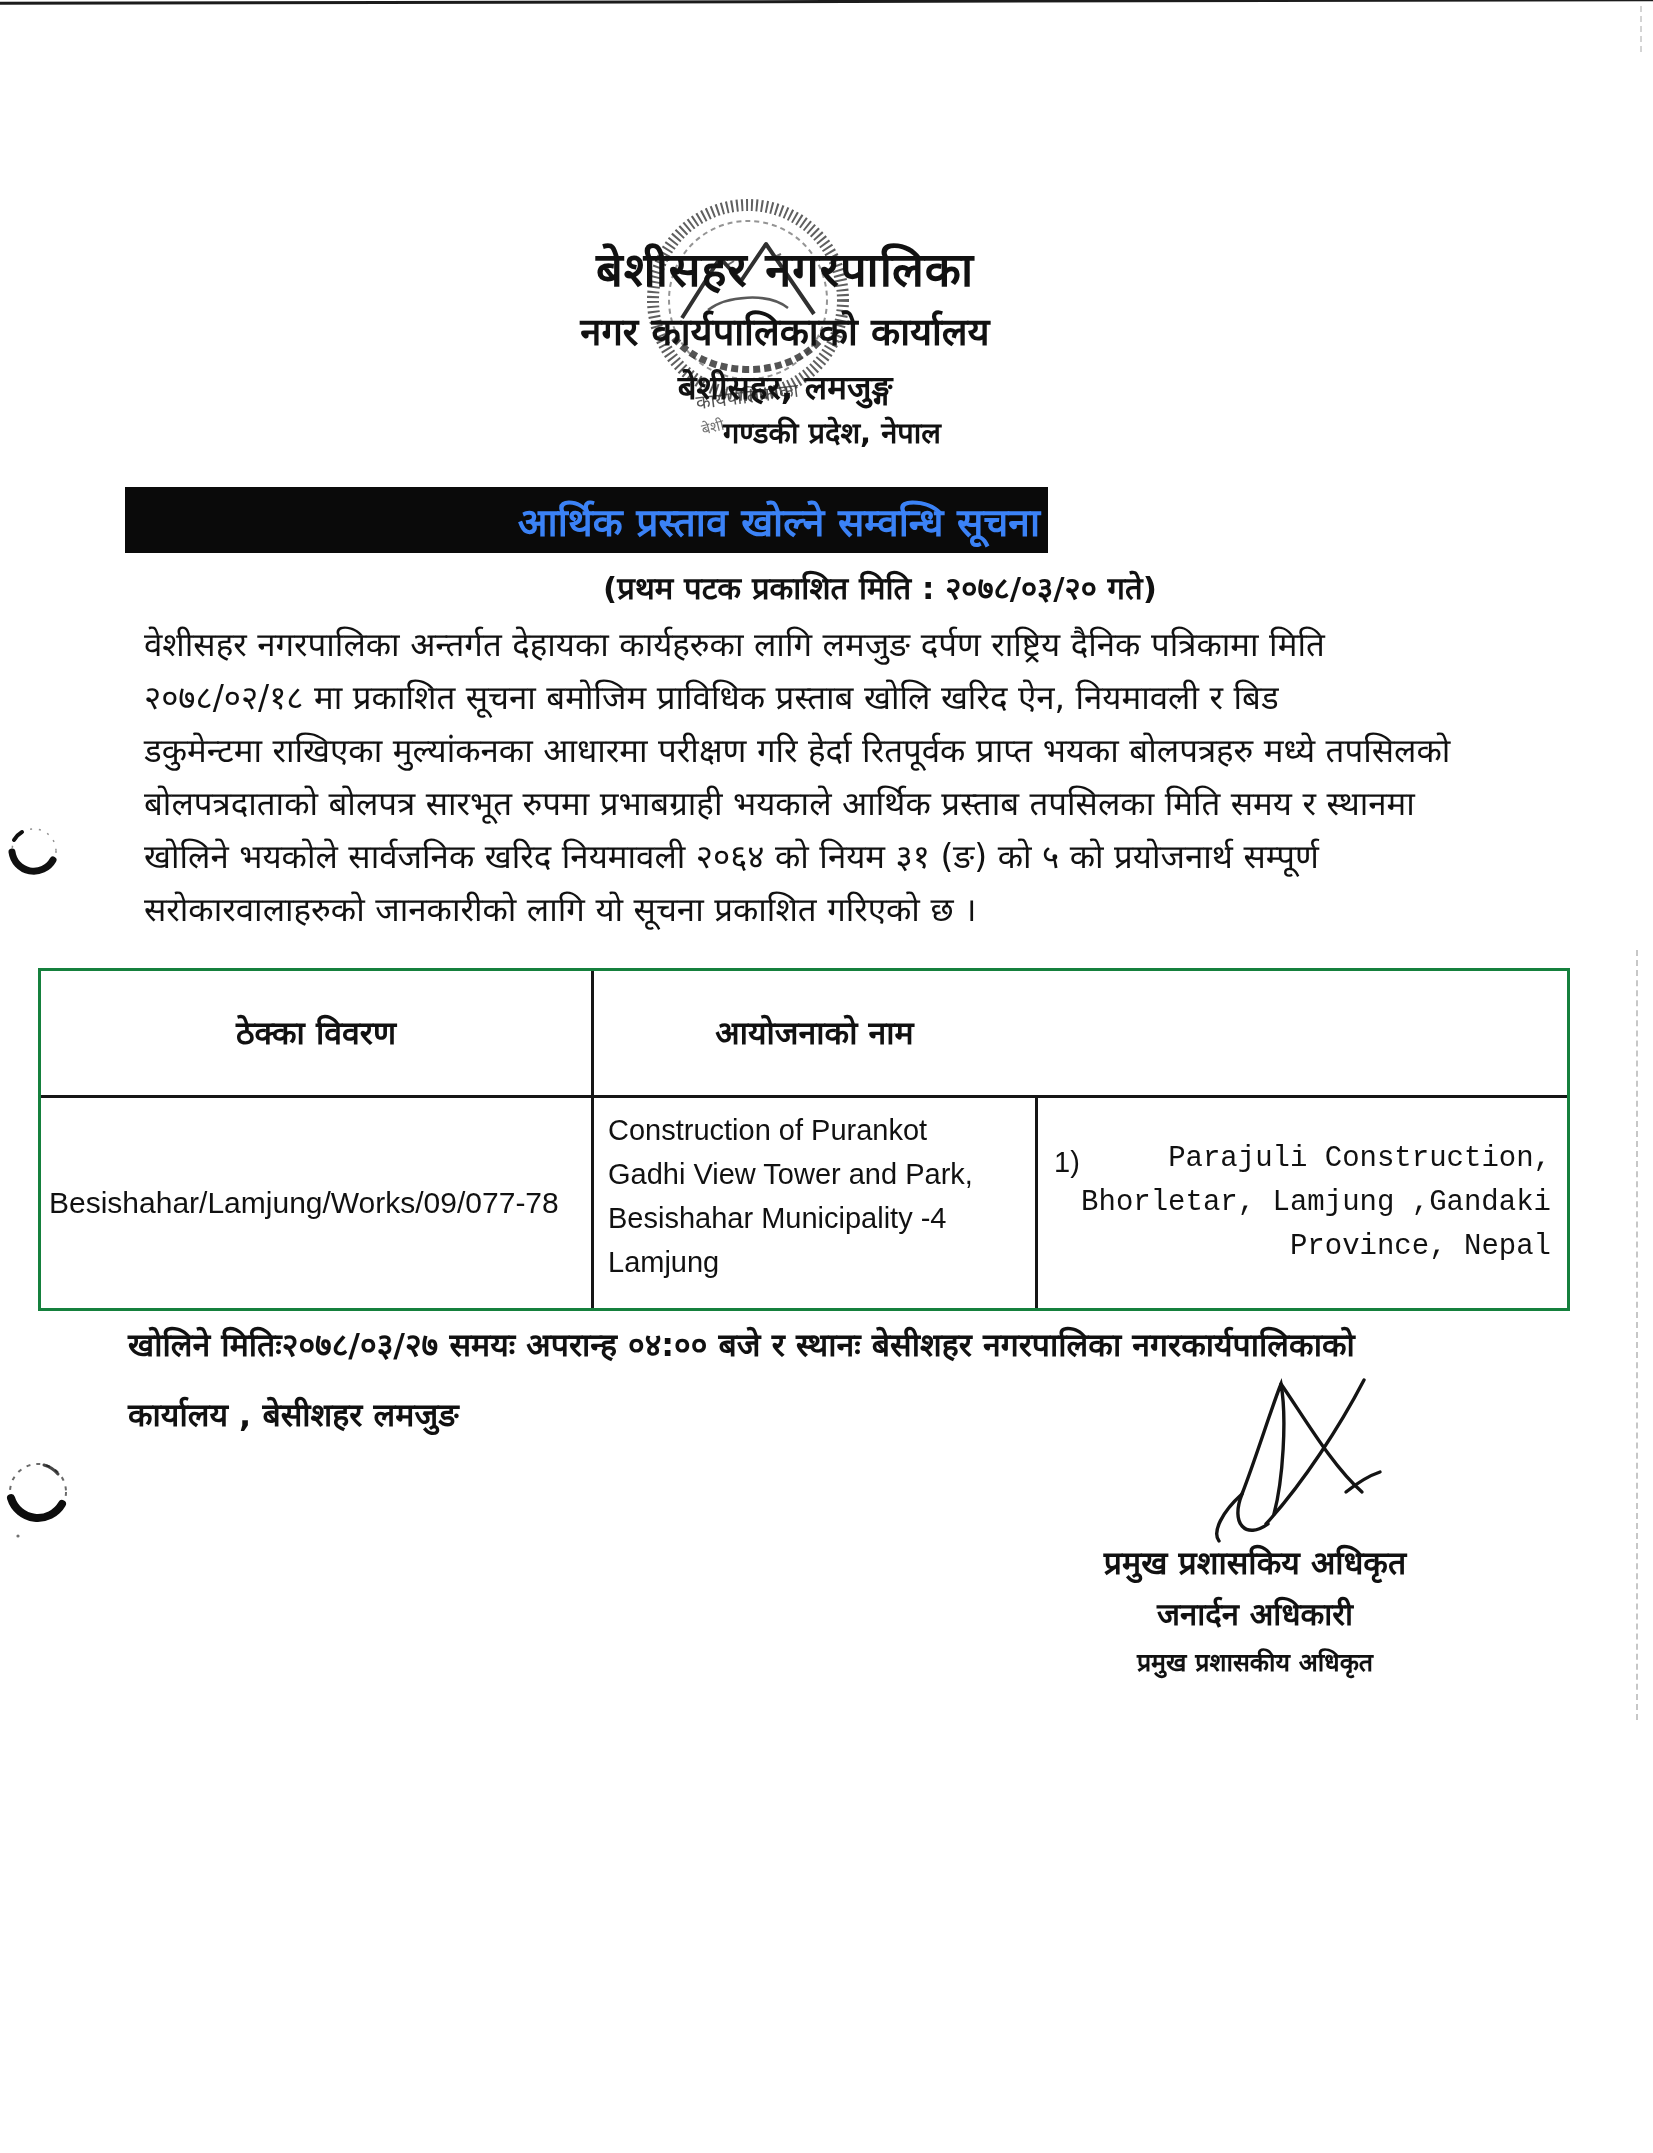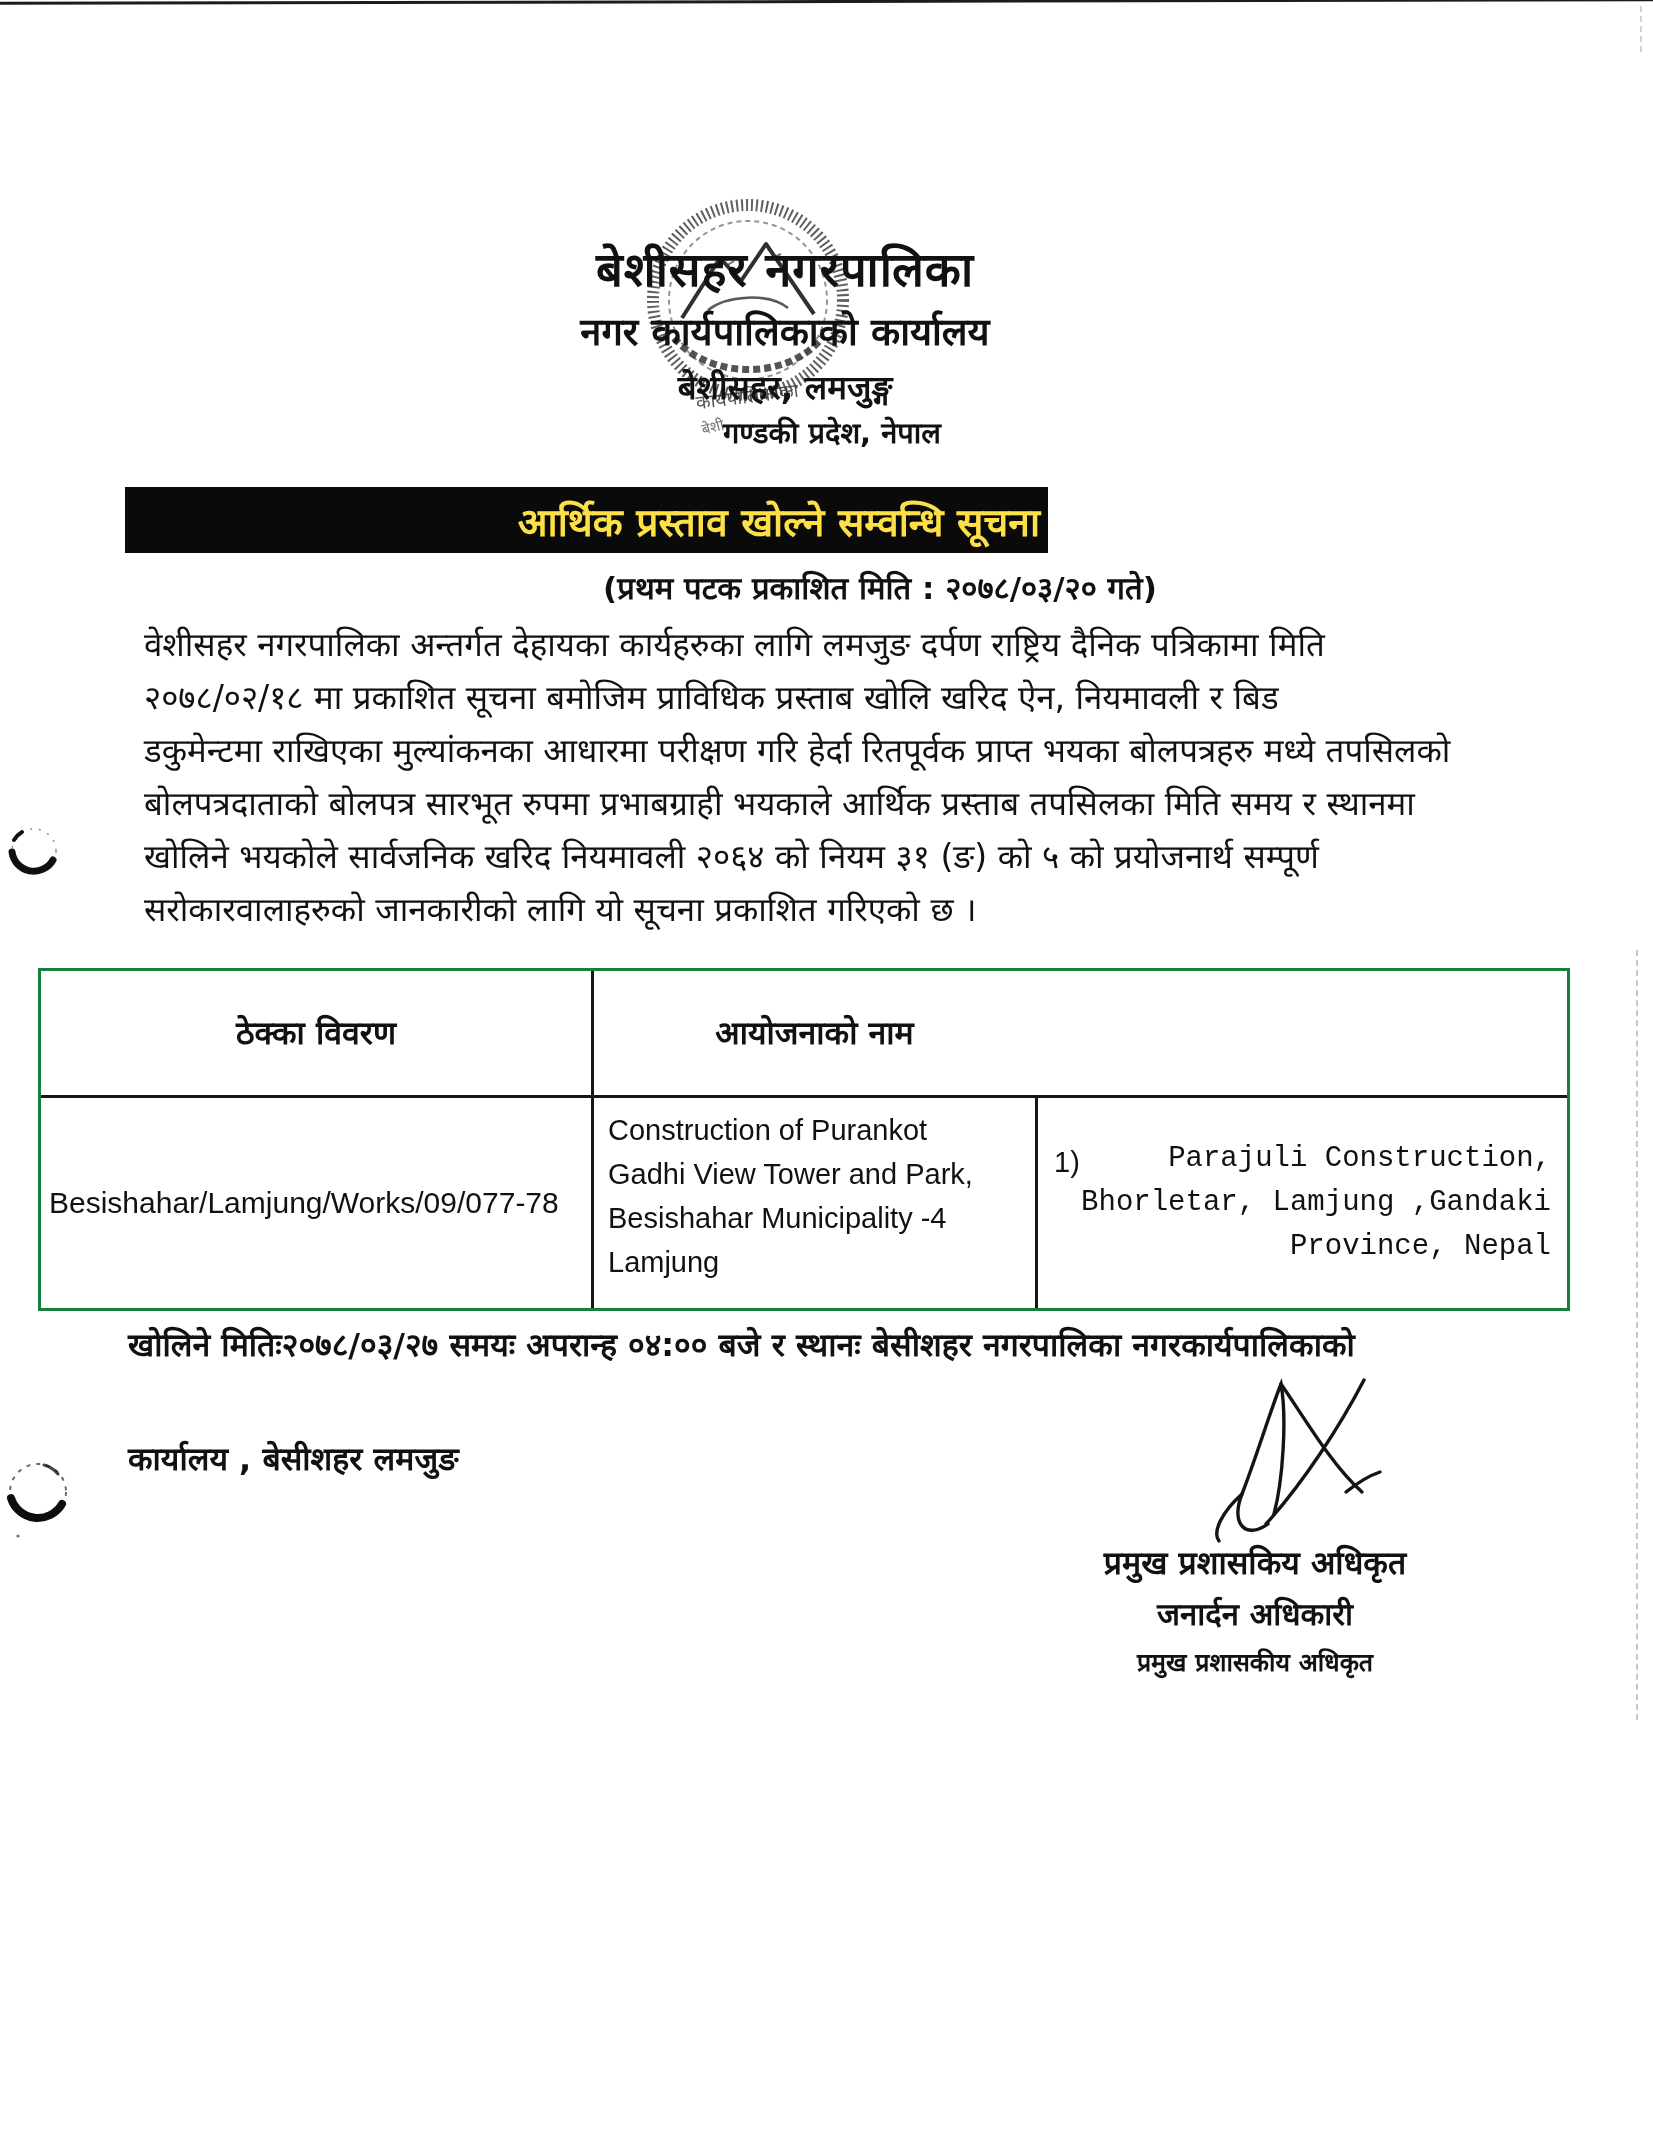--- a/index.html
+++ b/index.html
@@ -36,21 +36,21 @@
   .hdr-2 { top:304px; font-size:38px; }
   .hdr-3 { top:364px; font-size:33px; }
   .hdr-4 { top:412px; font-size:29px;margin-left:47px; }
 
   
   .banner {
     position:absolute; left:125px; top:487px; width:923px; height:66px;
     background:#0a0a0a; display:flex; align-items:center; justify-content:flex-end;
     padding-right:8px; z-index:3;
   }
-  .banner span { color:#fde047; font-size:39px; font-weight:600; white-space:nowrap; }
+  .banner span { color:#3b82f6; font-size:39px; font-weight:600; white-space:nowrap; }
 
   .published {
     position:absolute; left:300px; top:566px; width:1160px;
     text-align:center; font-size:31px; font-weight:700;
   }
 
   
   .body-par { position:absolute; left:128px; top:618px; width:1310px;margin-left:16px; }
   .body-par .bline {
     font-size:33px; line-height:53px; font-weight:500; white-space:nowrap;
@@ -71,21 +71,21 @@
   .t-body .t-cell { height:213px; border-top:3px solid #161616; }
   .eng { font-family:"Liberation Sans",sans-serif; }
   .cell-contract { font-size:30px; padding:0 4px 0 8px; }
   .cell-project { font-size:29px; line-height:44px; padding:0 36px 15px 14px; align-items:center; }
   .cell-bidder { font-size:29px; line-height:44px; padding:0 16px; }
   .cell-bidder .num { align-self:flex-start; margin-top:42px; font-weight:400; }
   .cell-bidder .btxt { flex:1; text-align:right;font-family:Liberation Mono, monospace; }
 
   
   .open-1 { position:absolute; left:128px; top:1322px; font-size:32px; font-weight:600; white-space:nowrap; }
-  .open-2 { position:absolute; left:128px; top:1392px; font-size:32px; font-weight:600;margin-top:44px; }
+  .open-2 { position:absolute; left:128px; top:1392px; font-size:32px; font-weight:600; }
 
   
   .sig-img { position:absolute; left:1150px; top:1372px; width:290px; height:172px; }
   .sig-line { position:absolute; left:1055px; width:400px; text-align:center; font-weight:700; }
   .sig-t1 { top:1540px; font-size:32px; }
   .sig-nm { top:1592px; font-size:31px; }
   .sig-t2 { top:1644px; font-size:25px; font-weight:700; }
 </style>
 </head>
 <body>

